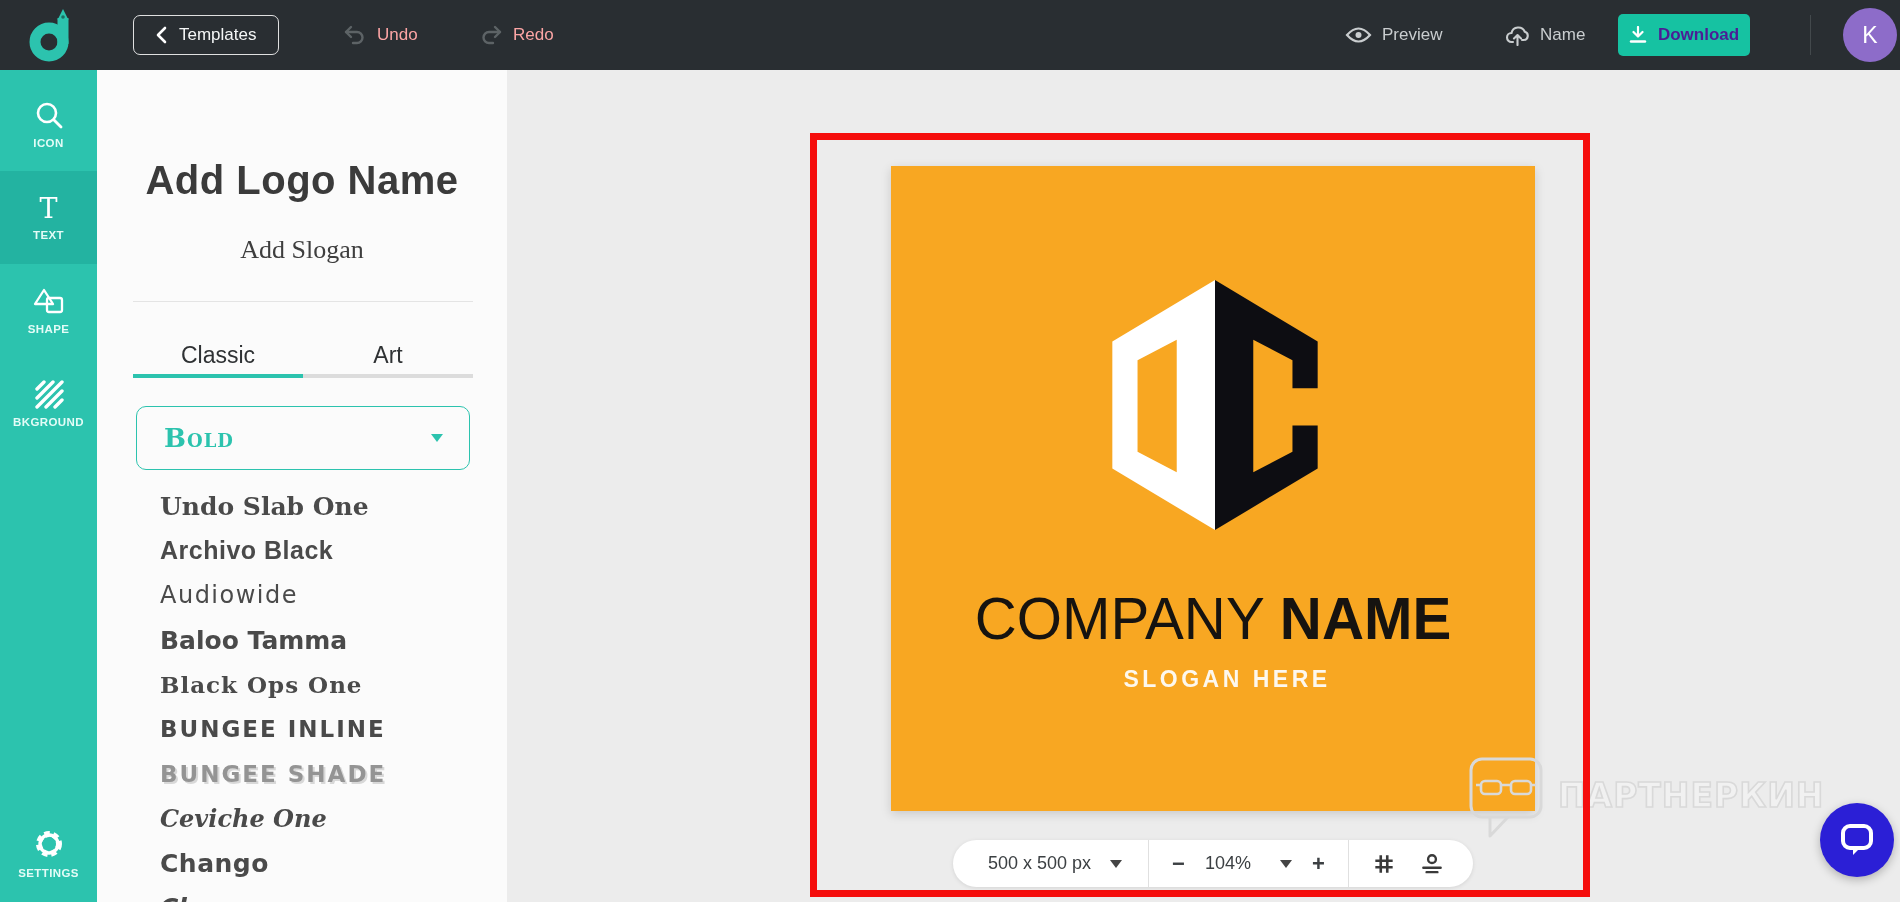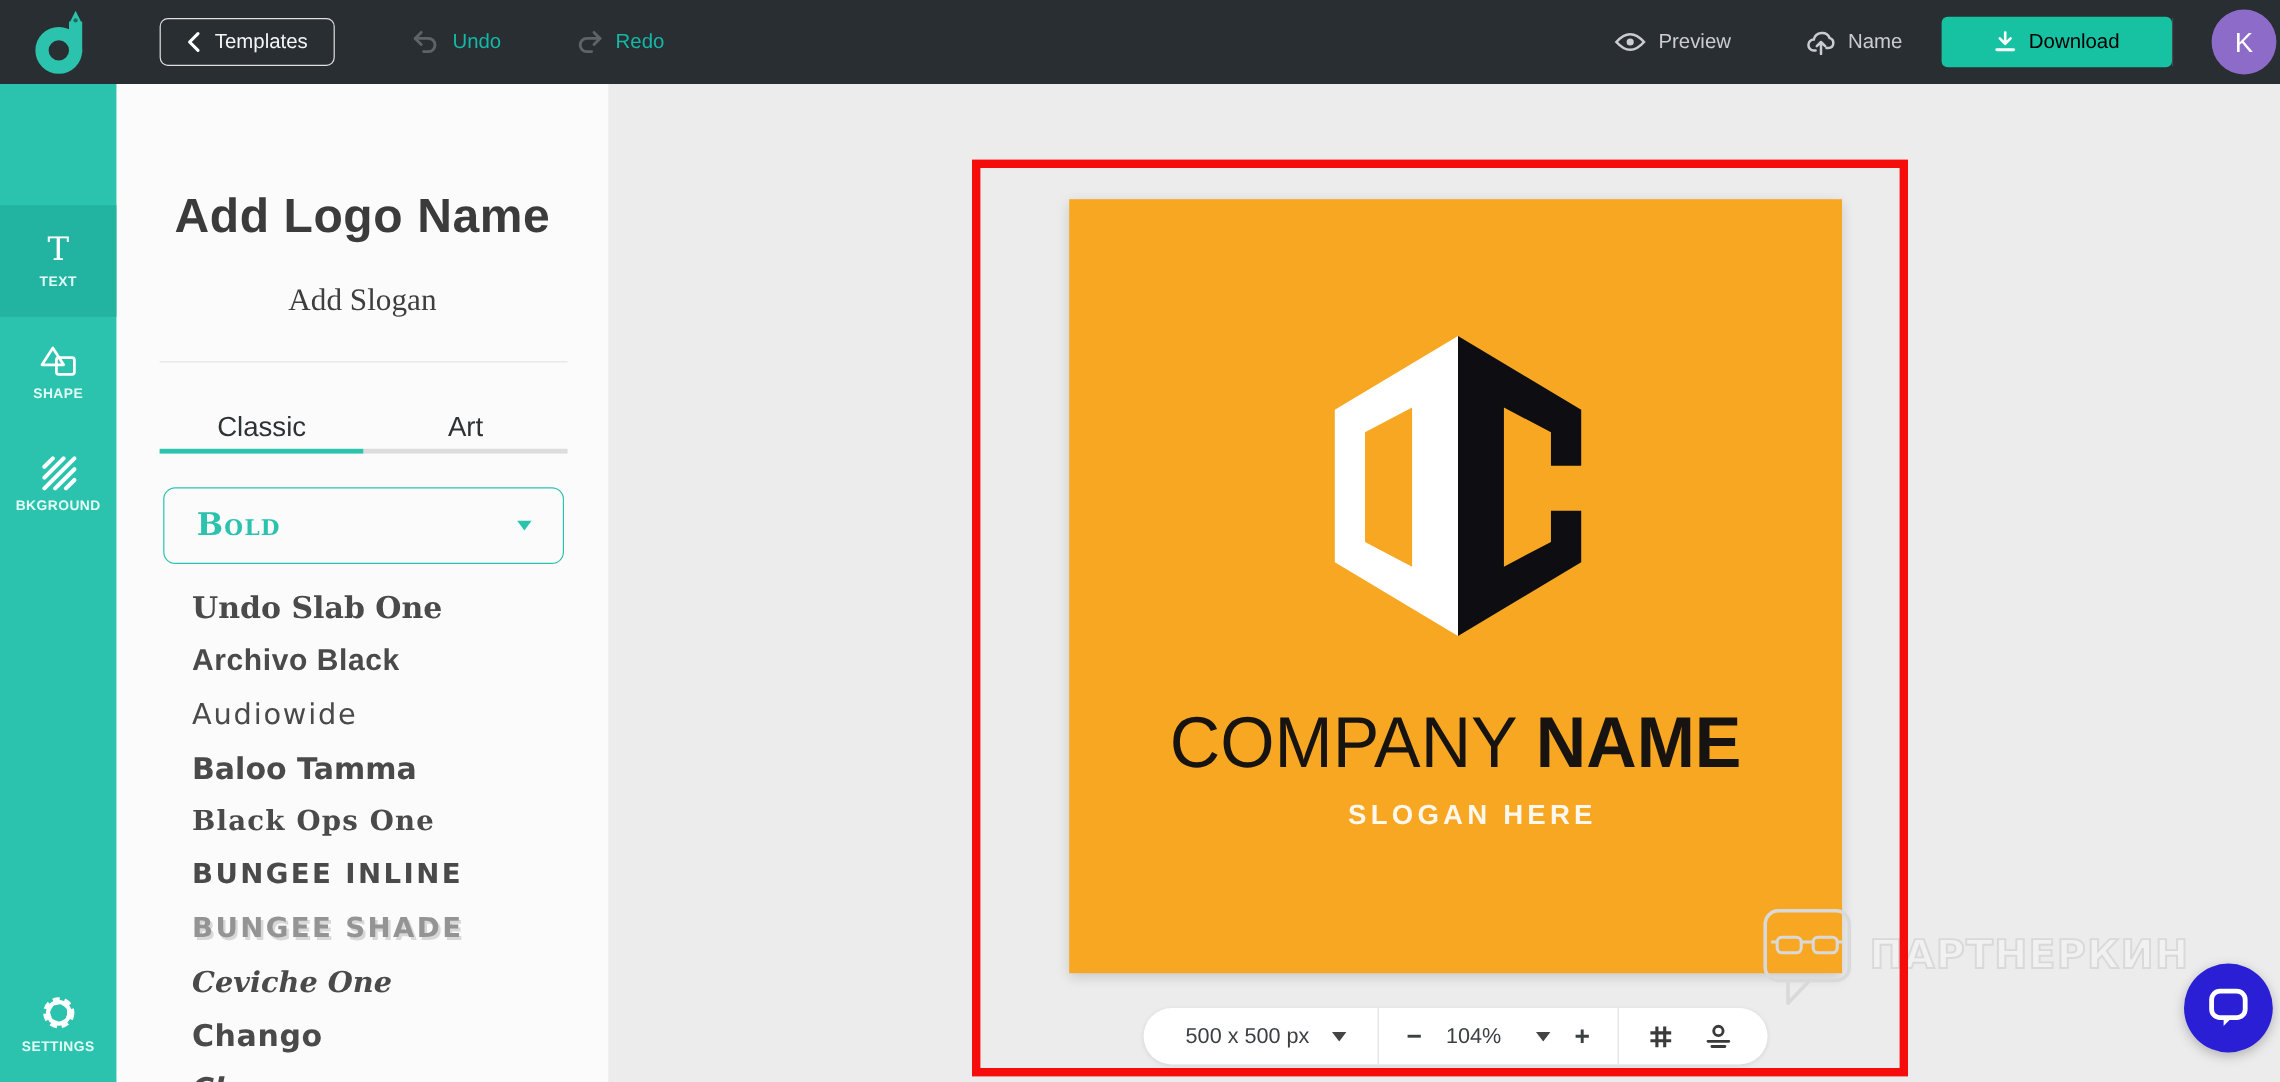--- a/index.html
+++ b/index.html
@@ -8,25 +8,25 @@
   #stage { position:relative; width:1900px; height:902px; }
 
   
   .topbar { position:absolute; left:0; top:0; width:1900px; height:70px; background:#292e32; z-index:30; }
   .applogo { position:absolute; left:28px; top:6px; width:50px; height:58px; }
   .tpl-btn { position:absolute; left:133px; top:15px; height:40px; padding:0 22px;
     display:flex; align-items:center; gap:12px; border:1px solid rgba(255,255,255,.85);
     border-radius:7px; color:#f4f6f6; font-size:17px; background:transparent; cursor:pointer; }
   .bar-act { position:absolute; top:0; height:70px; display:flex; align-items:center; gap:10px;
     font-size:17px; }
-  .disabled { color:#14b8a6; }
+  .disabled { color:#fca5a5; }
   .light    { color:#c9cdcf; }
-  .dl-btn { position:absolute; left:1618px; top:14px; width:192px; height:42px; border:none;
-    border-radius:5px; background:#16c2a2; color:#000000; font-size:17px; display:flex;
-    align-items:center; justify-content:center; gap:11px; cursor:pointer; }
+  .dl-btn { position:absolute; left:1618px; top:14px; width:132px; height:42px; border:none;
+    border-radius:5px; background:#16c2a2; color:#4c1d95; font-size:17px; display:flex;
+    align-items:center; justify-content:center; gap:11px; cursor:pointer;font-weight:bold; }
   .bar-divider { position:absolute; left:1810px; top:15px; width:1px; height:40px; background:#43494c; }
   .avatar { position:absolute; left:1843px; top:8px; width:54px; height:54px; border-radius:50%;
     background:#8d6cc9; color:#fff; font-size:23px; display:flex; align-items:center; justify-content:center; }
 
   
   .sidebar { position:absolute; left:0; top:70px; width:97px; height:832px; background:#2cc3ae; z-index:20; }
   .side-item { position:absolute; left:0; width:97px; height:93px; display:flex; flex-direction:column;
     align-items:center; justify-content:center; gap:7px; color:#e4fcf7; cursor:pointer; }
   .side-item .lbl { font-size:11.5px; font-weight:bold; letter-spacing:.4px; }
   .side-item.active { background:#23b3a1; }
@@ -160,20 +160,27 @@
       <span>Download</span>
     </button>
 
     <div class="bar-divider"></div>
     <div class="avatar">
       <span>K</span>
     </div>
   </div>
 
   <div class="sidebar">
+    <div class="side-item" style="top:8px;">
+      <svg width="30" height="30" viewBox="0 0 30 30">
+        <circle cx="13" cy="13" r="9" fill="none" stroke="#fff" stroke-width="2.6"></circle>
+        <path d="M20 20 L27 27" stroke="#fff" stroke-width="2.8" stroke-linecap="round"></path>
+      </svg>
+      <span class="lbl">ICON</span>
+    </div>
 
     <div class="side-item active" style="top:101px;">
       <span class="t-glyph">T</span>
       <span class="lbl">TEXT</span>
     </div>
 
     <div class="side-item" style="top:287px;">
       <svg width="30" height="30" viewBox="0 0 30 30">
         <path d="M3 10 L10 3 M3 19 L19 3 M3 28 L28 3 M12 28 L28 12 M21 28 L28 21" stroke="#fff" stroke-width="3.4" stroke-linecap="round" fill="none"></path>
       </svg>

